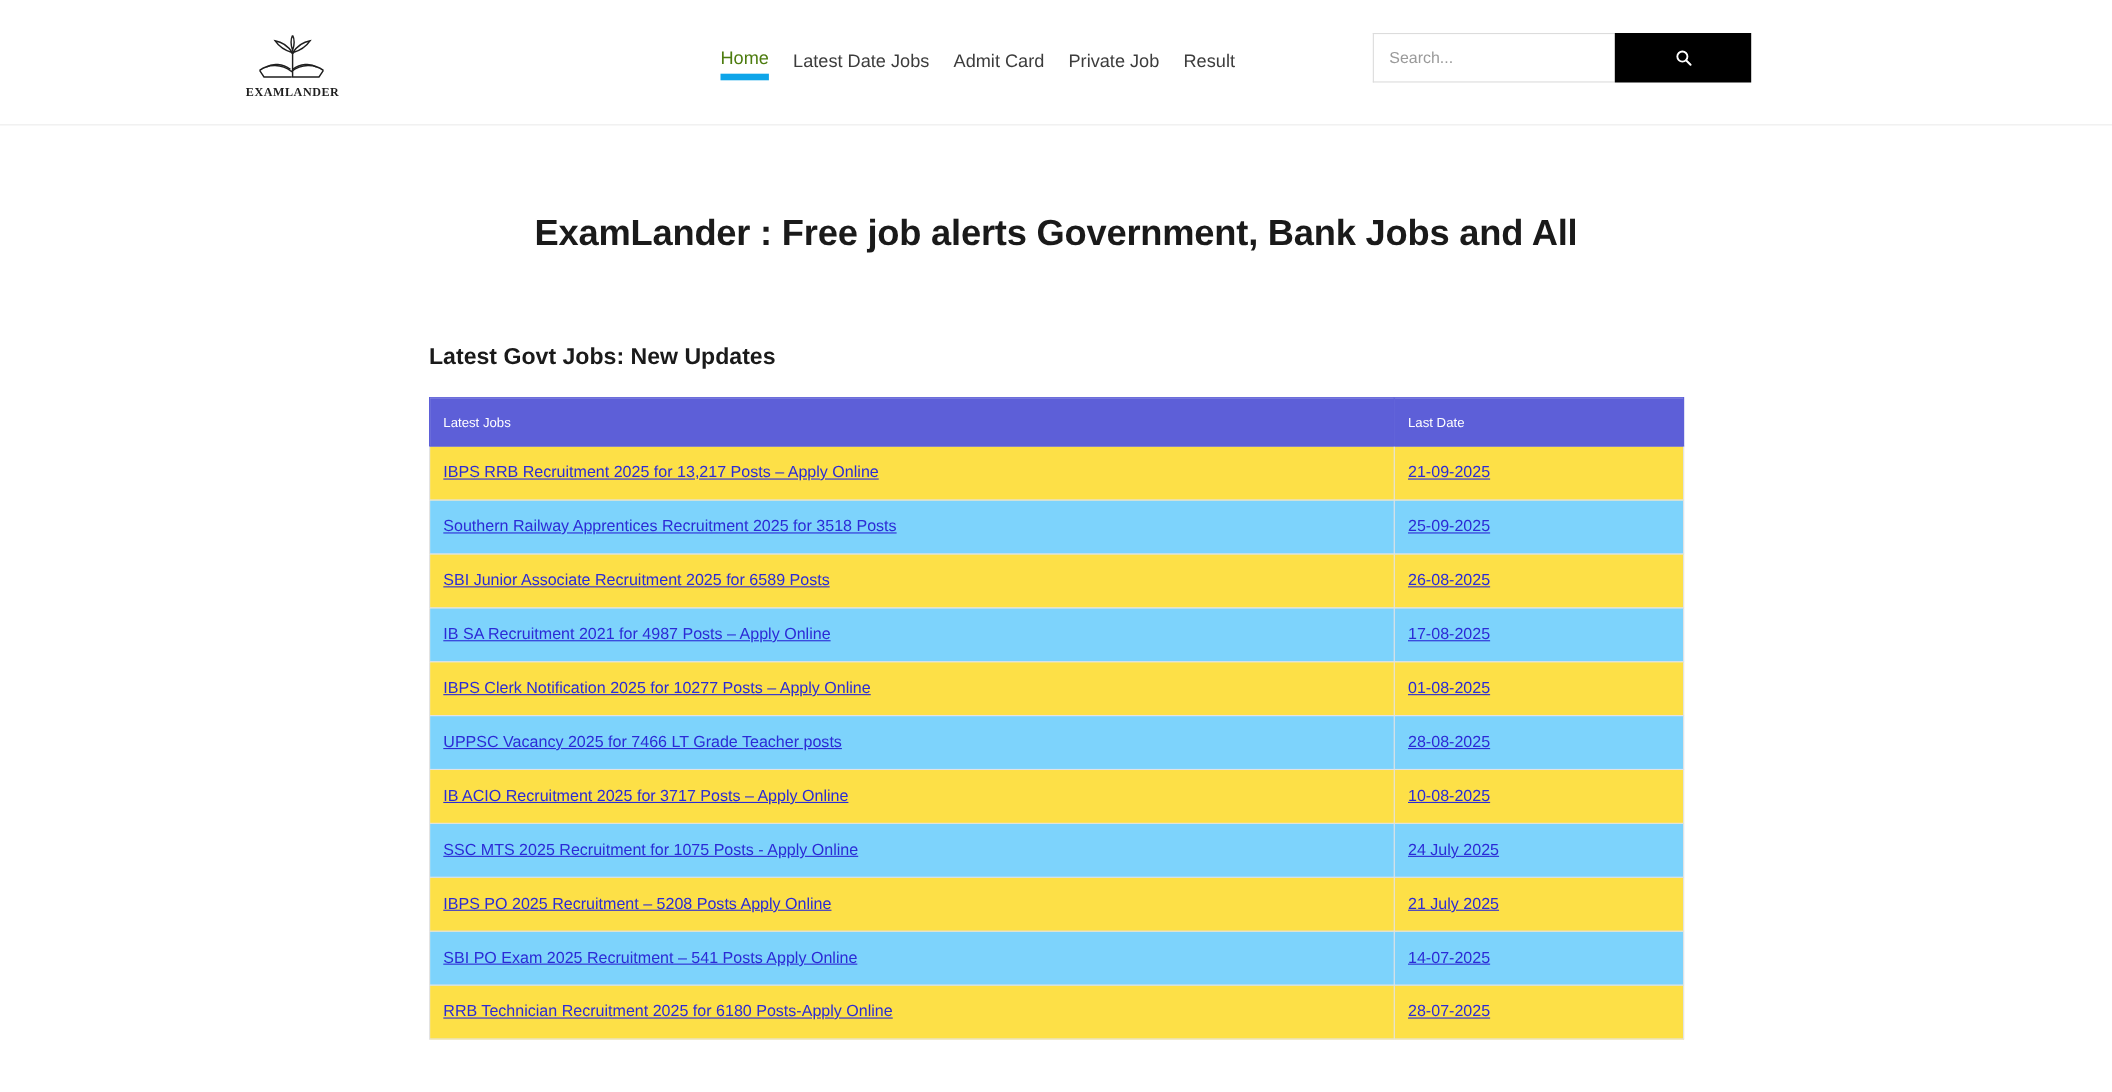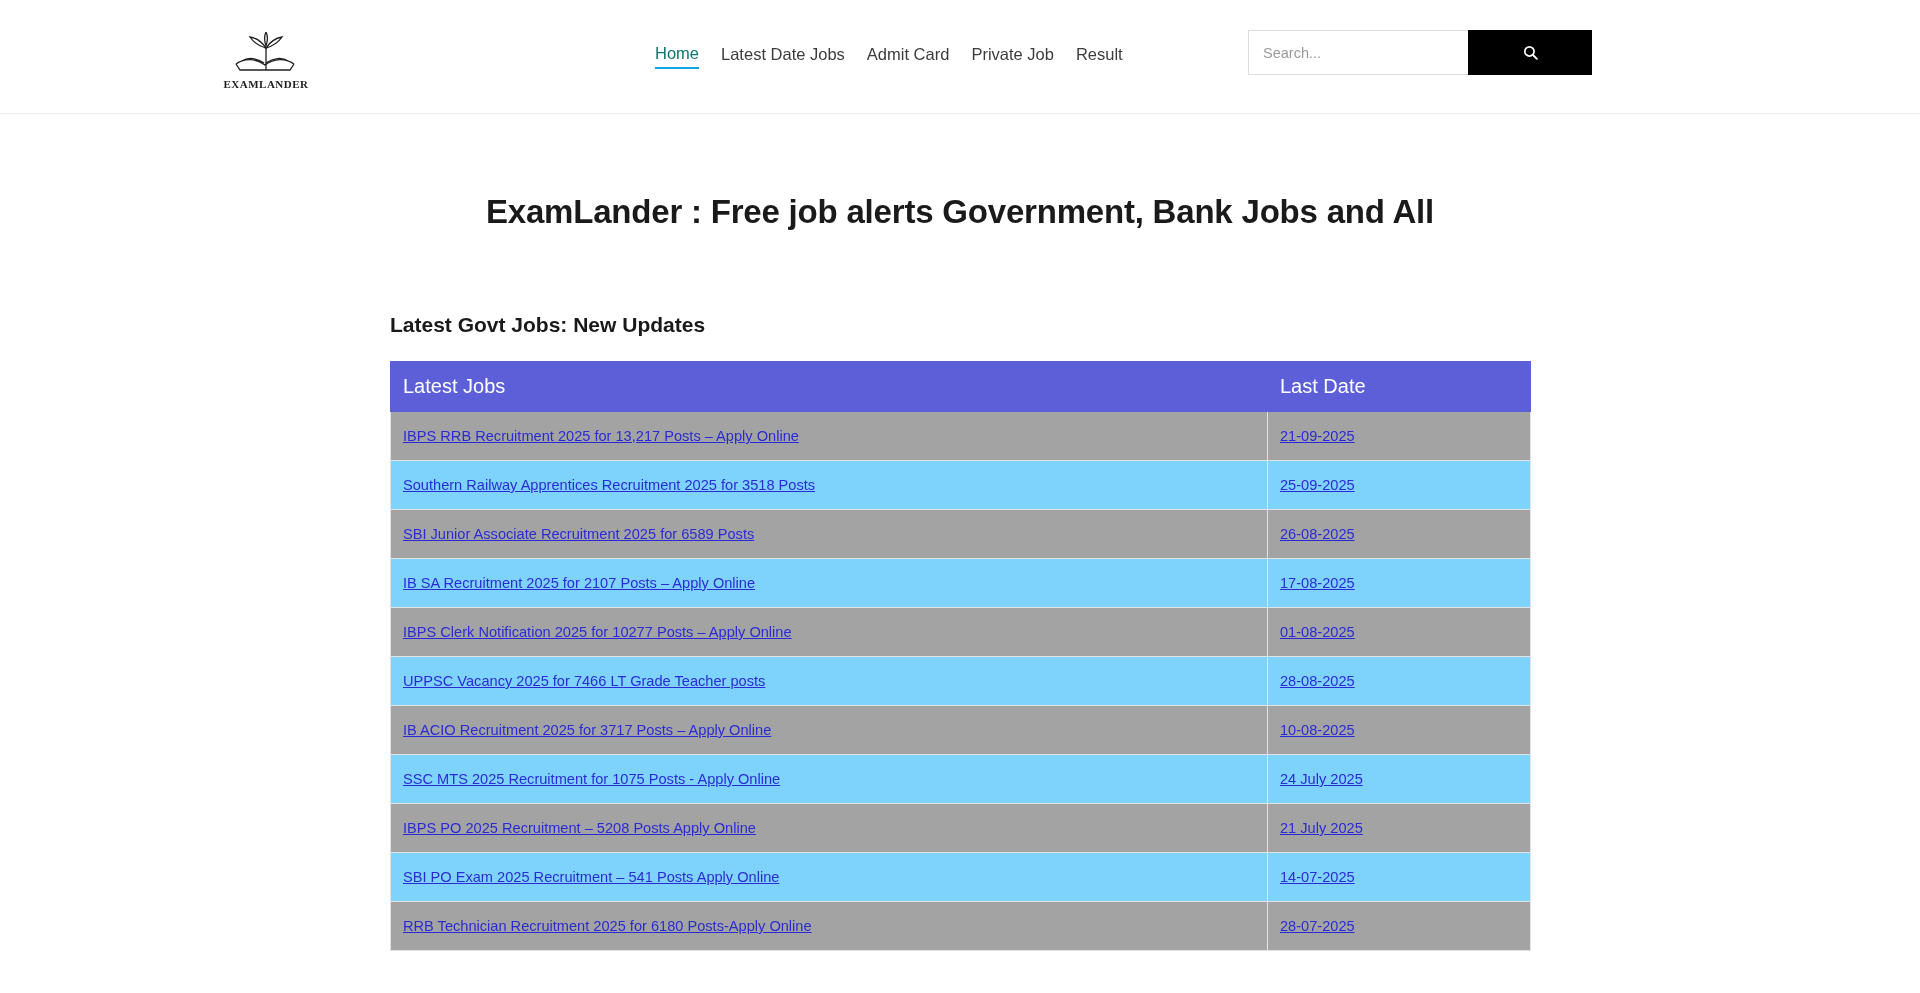--- a/index.html
+++ b/index.html
@@ -57,22 +57,22 @@
   .nav-item {
     font-size: 16.5px;
     color: #3c3c3c;
     text-decoration: none;
     padding-bottom: 4px;
     line-height: 20px;
     white-space: nowrap;
     cursor: pointer;
   }
   .nav-item.active {
-    color: #0f766e;
-    border-bottom: 2px solid #0ea5e9;
+    color: #4d7c0f;
+    border-bottom: 6px solid #0ea5e9;
   }
   .search-wrap {
     position: absolute;
     left: 1248px;
     top: 30px;
     display: flex;
     height: 45px;
     width: 344px;
   }
   .search-input {
@@ -130,35 +130,35 @@
   .jobs-table-wrap { padding-left: 0; }
   table.jobs {
     border-collapse: collapse;
     width: 1140px;
     table-layout: fixed;
   }
   table.jobs th {
     background: #5d5fd8;
     color: #ffffff;
     font-weight: 400;
-    font-size: 20px;
+    font-size: 12px;
     text-align: left;
     padding: 13px 12px;
     border: 1px solid #5d5fd8;
     height: 44px;
   }
   table.jobs th.col-job { width: 877px; }
   table.jobs th.col-date { width: 263px; }
   table.jobs td {
     border: 1px solid #e3e3e3;
     padding: 13px 12px;
     font-size: 14.5px;
     height: 49px;
     vertical-align: middle;
-    background: #a3a3a3;
+    background: #fde047;
   }
   table.jobs tr.alt td { background: #7dd3fc; }
   table.jobs td a {
     color: #2b2bd6;
     text-decoration: underline;
     font-size: 14.6px;
   }
 </style>
 </head>
 <body>
@@ -225,21 +225,21 @@
           </tr>
           <tr class="alt">
             <td><a href="#">Southern Railway Apprentices Recruitment 2025 for 3518 Posts</a></td>
             <td><a href="#">25-09-2025</a></td>
           </tr>
           <tr>
             <td><a href="#">SBI Junior Associate Recruitment 2025 for 6589 Posts</a></td>
             <td><a href="#">26-08-2025</a></td>
           </tr>
           <tr class="alt">
-            <td><a href="#">IB SA Recruitment 2025 for 2107 Posts – Apply Online</a></td>
+            <td><a href="#">IB SA Recruitment 2021 for 4987 Posts – Apply Online</a></td>
             <td><a href="#">17-08-2025</a></td>
           </tr>
           <tr>
             <td><a href="#">IBPS Clerk Notification 2025 for 10277 Posts – Apply Online</a></td>
             <td><a href="#">01-08-2025</a></td>
           </tr>
           <tr class="alt">
             <td><a href="#">UPPSC Vacancy 2025 for 7466 LT Grade Teacher posts</a></td>
             <td><a href="#">28-08-2025</a></td>
           </tr>

